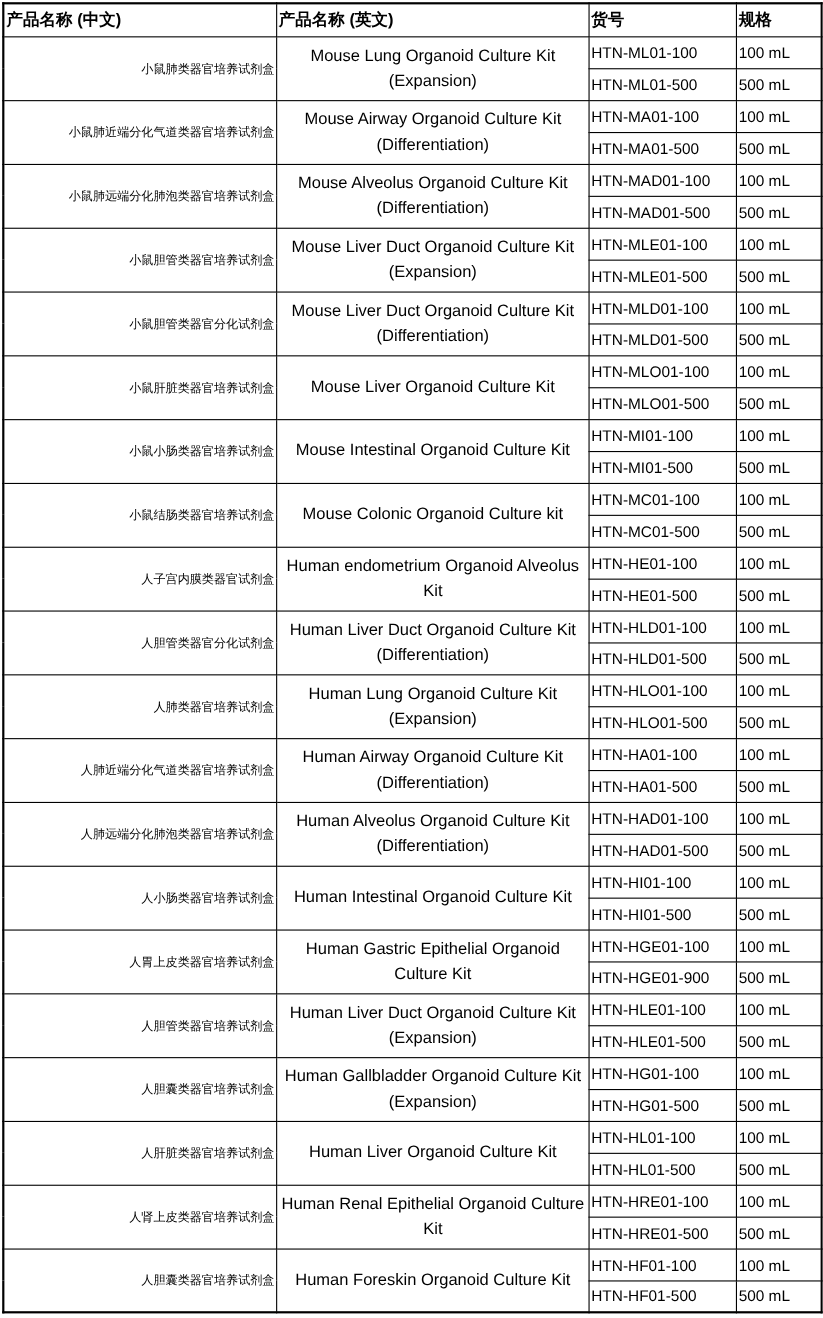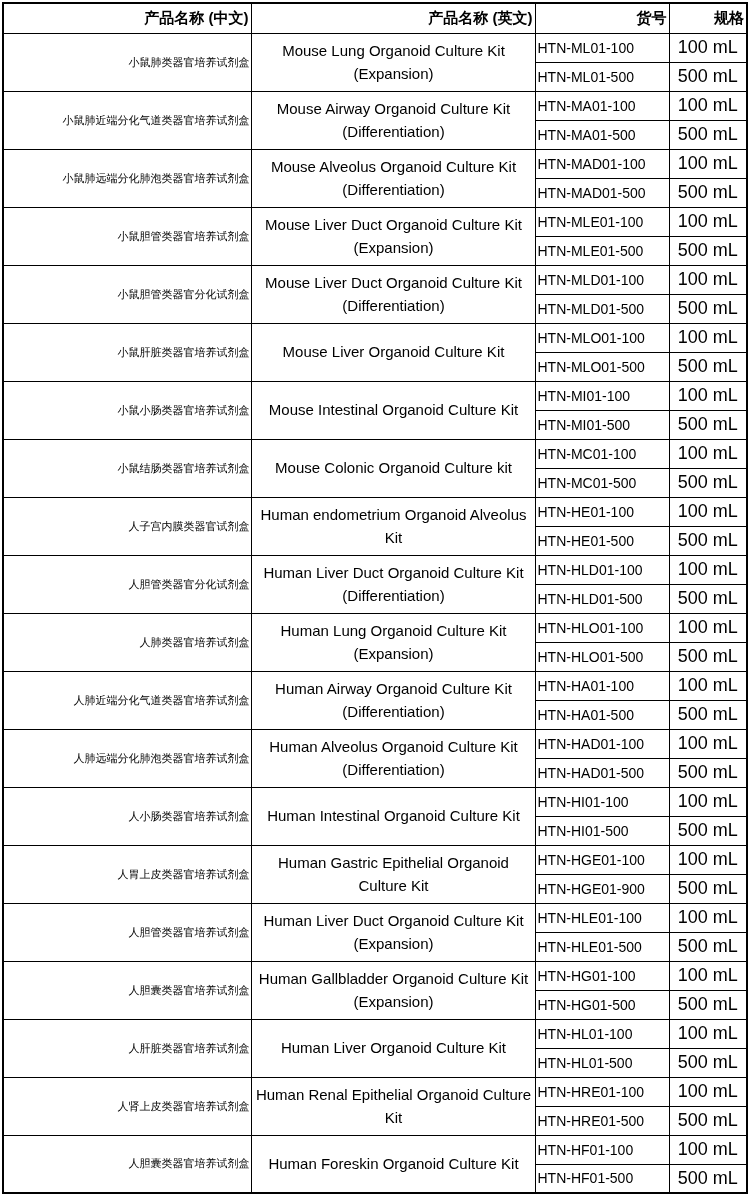--- a/index.html
+++ b/index.html
@@ -29,21 +29,21 @@
 
   th, td {
     border: 1px solid #000000;
     margin: 0;
     overflow: hidden;
   }
   thead th {
     height: 30px;
     font-size: 15px;
     font-weight: bold;
-    text-align: right;
+    text-align: left;
     vertical-align: middle;
     padding: 0 2px;
     white-space: nowrap;
   }
   td { vertical-align: middle; }
 
   td.cn {
     text-align: right;
     font-size: 11px;
     padding: 0 1px;
@@ -57,22 +57,21 @@
   }
   td.code {
     height: 29px;
     text-align: left;
     font-size: 14px;
     padding: 0 2px;
     white-space: nowrap;
   }
   td.spec {
     height: 29px;
-    text-align: center;
-    font-size: 18px;
+    font-size: 14px;
     padding: 0 2px;
     white-space: nowrap;
   }
 </style>
 </head>
 <body>
 
 <div class="page">
   <table class="catalog">
     <colgroup>

